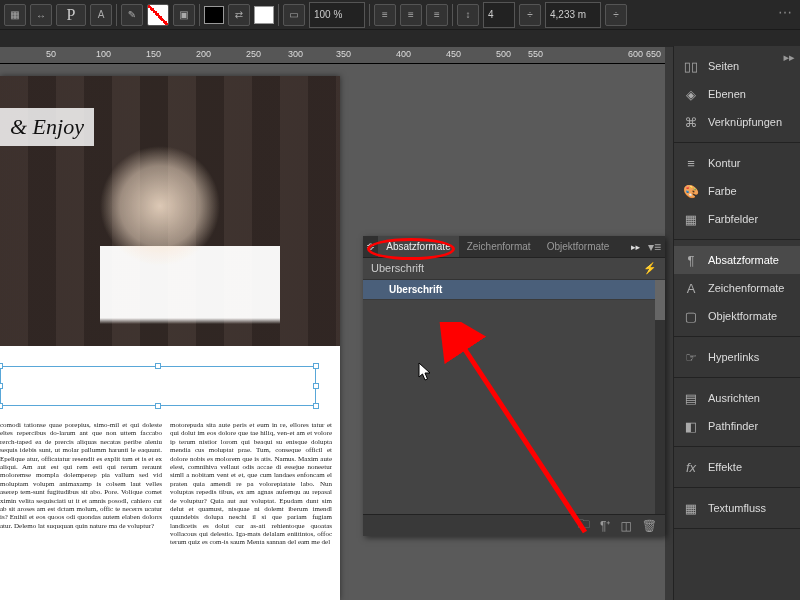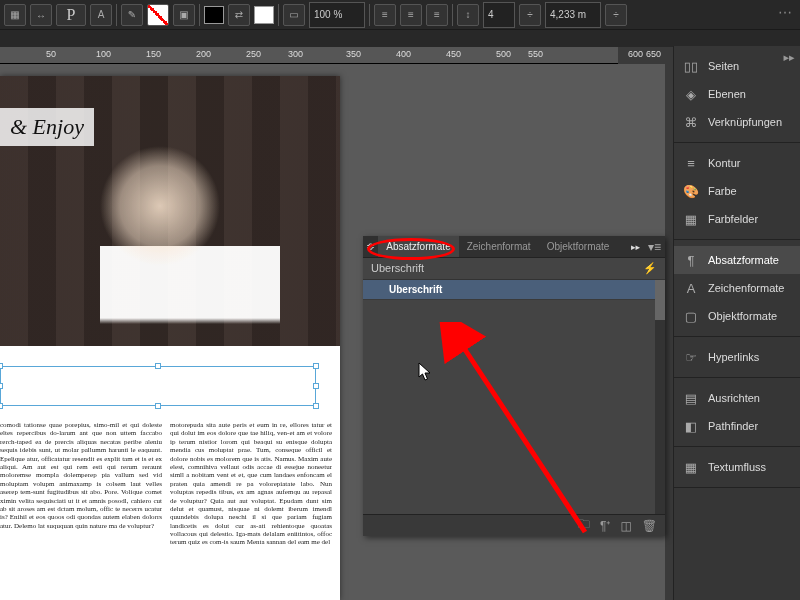--- a/index.html
+++ b/index.html
@@ -8,21 +8,21 @@
 
 .top-toolbar { position: absolute; top: 0; left: 0; right: 0; height: 30px; background: #282828; border-bottom: 1px solid #1a1a1a; display: flex; align-items: center; padding: 0 4px; gap: 4px; }
 .tool-icon { width: 22px; height: 22px; background: #333; border: 1px solid #555; border-radius: 2px; display: flex; align-items: center; justify-content: center; color: #aaa; font-size: 10px; }
 .swatch { width: 20px; height: 18px; border: 1px solid #999; }
 .swatch.white { background: #fff; }
 .swatch.black { background: #000; }
 .divider-v { width: 1px; height: 22px; background: #555; }
 .toolbar-input { width: 56px; height: 18px; background: #222; border: 1px solid #555; color: #ccc; padding: 12px 4px; font-size: 10px; }
 
 
-.ruler-h { position: absolute; top: 47px; left: 0; width: 618px; height: 17px; background: #565656; border-bottom: 1px solid #000; }
+.ruler-h { position: absolute; top: 47px; left: 0; width: 665px; height: 17px; background: #565656; border-bottom: 1px solid #000; }
 .ruler-tick { position: absolute; top: 2px; color: #ddd; font-size: 9px; }
 
 
 .canvas-area { position: absolute; top: 64px; left: 0; width: 665px; height: 536px; background: #5a5a5a; }
 .page { position: absolute; top: 12px; left: 0; width: 340px; height: 524px; background: #fff; box-shadow: 0 0 6px rgba(0,0,0,.5); }
 .hero-img { position: absolute; top: 0; left: 0; width: 340px; height: 270px; background:
   radial-gradient(circle 100px at 160px 130px, rgba(240,220,200,.85) 0%, rgba(240,220,200,.5) 40%, transparent 60%),
   linear-gradient(to bottom, rgba(255,255,255,.9) 60%, transparent 65%) 100px 170px/180px 120px no-repeat,
   linear-gradient(90deg, rgba(50,40,40,.3) 0%, rgba(30,25,25,.1) 50%, rgba(50,40,40,.3) 100%),
   repeating-linear-gradient(90deg, #4a3f3a 0px, #4a3f3a 28px, #3a312d 28px, #3a312d 56px),
@@ -108,21 +108,21 @@
 <div class="subbar"></div>
 <div class="top-right-icn">⋯</div>
 
 <div class="ruler-h">
   <span class="ruler-tick" style="left:46px">50</span>
   <span class="ruler-tick" style="left:96px">100</span>
   <span class="ruler-tick" style="left:146px">150</span>
   <span class="ruler-tick" style="left:196px">200</span>
   <span class="ruler-tick" style="left:246px">250</span>
   <span class="ruler-tick" style="left:288px">300</span>
-  <span class="ruler-tick" style="left:346px">350</span>
+  <span class="ruler-tick" style="left:336px">350</span>
   <span class="ruler-tick" style="left:396px">400</span>
   <span class="ruler-tick" style="left:446px">450</span>
   <span class="ruler-tick" style="left:496px">500</span>
   <span class="ruler-tick" style="left:528px">550</span>
   <span class="ruler-tick" style="left:628px">600</span>
   <span class="ruler-tick" style="left:646px">650</span>
 </div>
 
 <div class="canvas-area">
   <div class="page">
@@ -229,20 +229,26 @@
         <span class="side-icn">▤</span>
         <span>Ausrichten</span>
       </div>
     <div class="sidebar-item">
         <span class="side-icn">◧</span>
         <span>Pathfinder</span>
       </div>
   </div>
   <div class="sidebar-section">
     <div class="sidebar-item">
+        <span class="side-icn" style="font-style:italic">fx</span>
+        <span>Effekte</span>
+      </div>
+  </div>
+  <div class="sidebar-section">
+    <div class="sidebar-item">
         <span class="side-icn">▦</span>
         <span>Textumfluss</span>
       </div>
   </div>
 </div>
 
 <div class="anno-ellipse"></div>
 <svg class="anno-arrow" viewBox="0 0 200 220">
   <defs>
       <marker id="ah" markerWidth="10" markerHeight="10" refX="2" refY="5" orient="auto">

